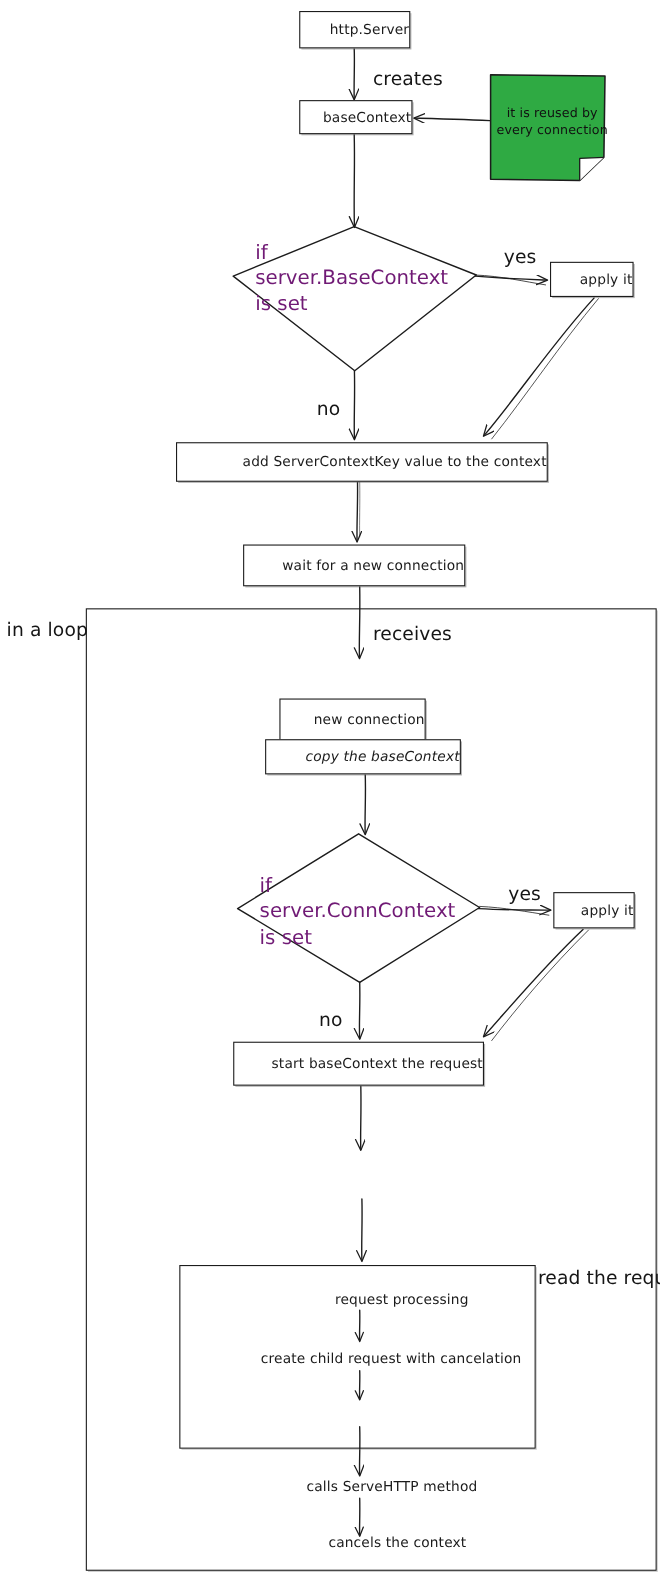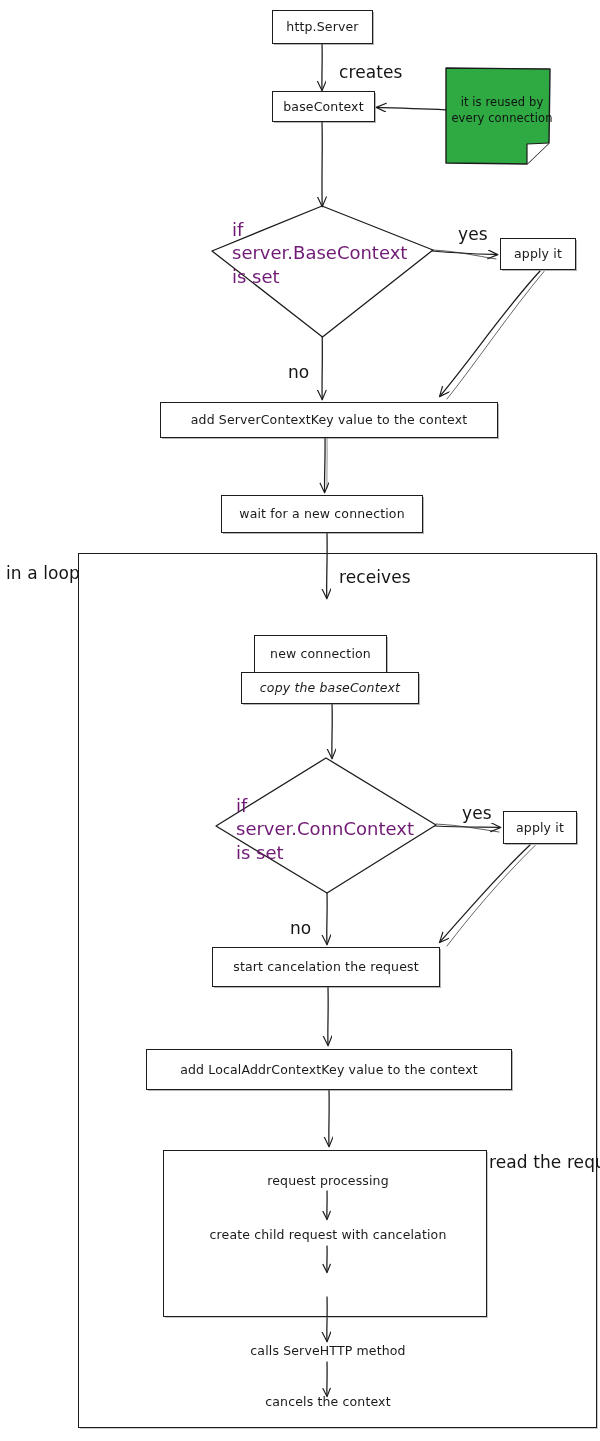--- a/index.html
+++ b/index.html
@@ -24,21 +24,21 @@
     top: 0;
     width: 600px;
     height: 1441px;
     pointer-events: none;
   }
   .node {
     position: absolute;
     box-sizing: border-box;
     display: flex;
     align-items: center;
-    justify-content: center;
+    justify-content: flex-end;
     text-align: center;
     color: #1a1a1a;
     font-family: "DejaVu Sans", sans-serif;
     font-size: 12.5px;
     line-height: 1.25;
     letter-spacing: 0.15px;
     background: transparent;
     z-index: 3;
   }
   .boxnode {
@@ -209,26 +209,23 @@
   </div>
 
   <div class="diamond-text" style="left:236px; top:806px; width:180px; height:46px; white-space:pre-line;">if server.ConnContext
 is set</div>
 
   <div class="node boxnode" style="left:503px; top:811px; width:74px; height:33px;">
     <span>apply it</span>
   </div>
 
   <div class="node boxnode" style="left:212px; top:947px; width:228px; height:40px;">
-    <span>start cancelation the request</span>
-  </div>
-
-  <div class="node boxnode" style="left:146px; top:1049px; width:366px; height:41px;">
-    <span>add LocalAddrContextKey value to the context</span>
-  </div>
+    <span>start baseContext the request</span>
+  </div>
+
 
   <div class="node plainnode" style="left:230px; top:1170px; width:196px; height:22px;">
     <span>request processing</span>
   </div>
 
   <div class="node plainnode" style="left:182px; top:1224px; width:292px; height:22px;">
     <span>create child request with cancelation</span>
   </div>
 
 

